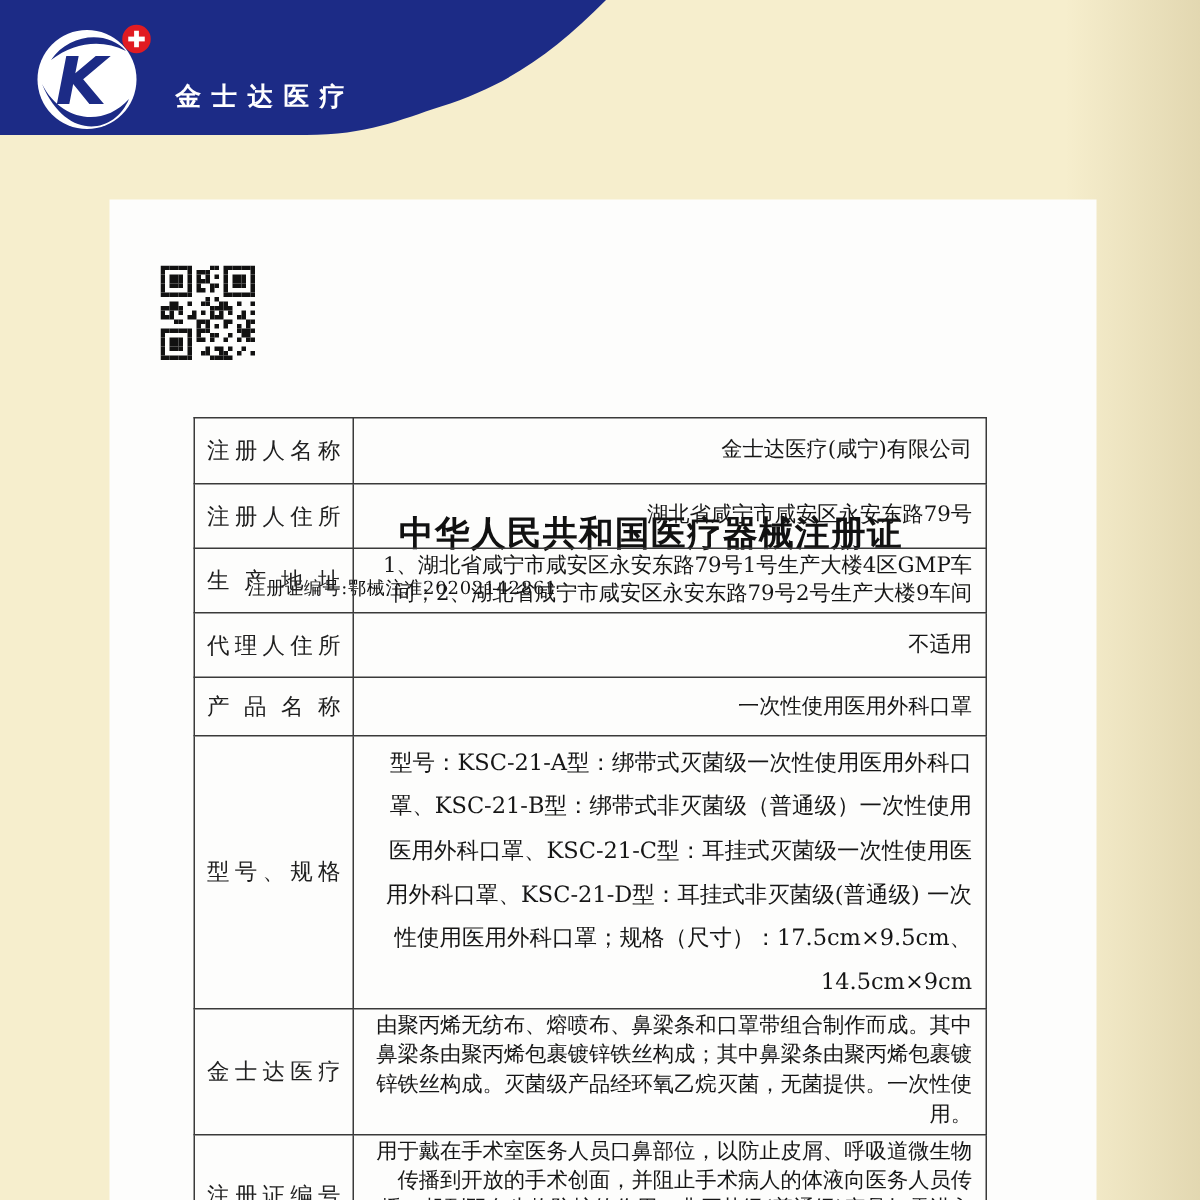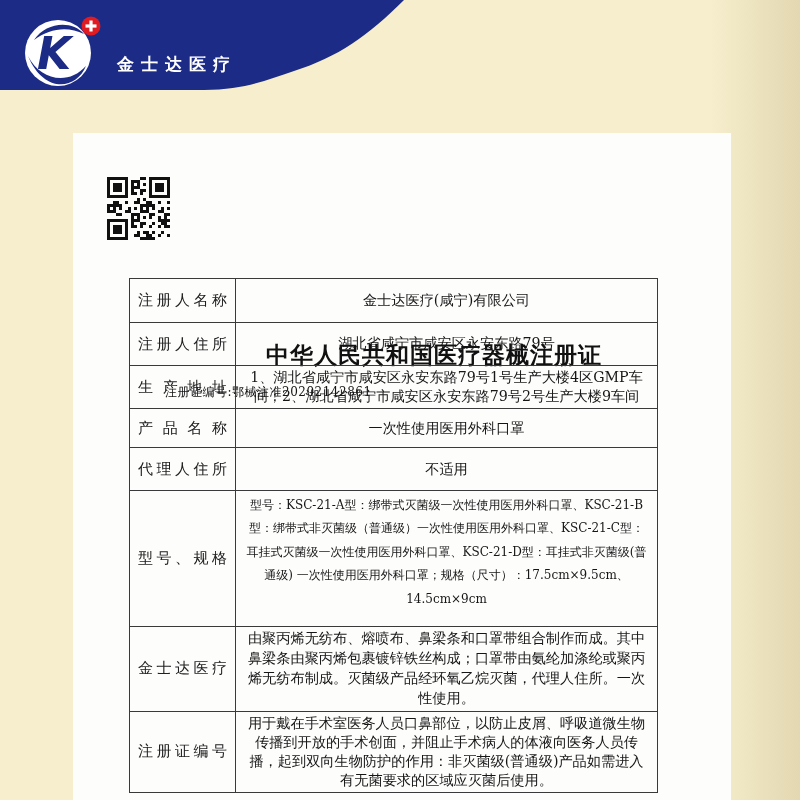--- a/index.html
+++ b/index.html
@@ -37,22 +37,22 @@
   .doc-title{position:absolute;left:0;top:207px;width:658px;text-align:center;
              font-size:23px;font-weight:bold;letter-spacing:1px;color:#111;white-space:nowrap;margin-left:32px;}
   .reg-line{position:absolute;left:92px;top:251px;font-size:12px;color:#141414;
             letter-spacing:0.5px;white-space:nowrap;}
 
   table.cert{position:absolute;left:56px;top:145px;width:529px;
              border-collapse:collapse;table-layout:fixed;}
   table.cert td{border:1px solid var(--line);vertical-align:middle;overflow:hidden;}
   td.lab{width:89px;padding:0 8px;font-size:15px;color:#202020;}
   td.lab span{display:block;text-align:justify;text-align-last:justify;font-family:Liberation Mono, monospace;}
-  td.val{padding:2px 9px;font-size:14.2px;line-height:1.34;color:#161616;text-align:center;}
-  td.val.small{font-size:12px;line-height:1.95;vertical-align:top;padding-top:3px;letter-spacing:0px;margin-top:16px;}
+  td.val{padding:2px 9px;font-size:14.2px;line-height:1.34;color:#161616;text-align:right;}
+  td.val.small{font-size:15px;line-height:1.95;vertical-align:top;padding-top:3px;letter-spacing:0px;margin-top:16px;}
   td.val.loose{line-height:1.4;}
 </style>
 </head>
 <body>
 
 <div class="stage">
 
   <div class="vignette"></div>
 
   <svg class="band" viewBox="0 0 410 92" preserveAspectRatio="none">
@@ -301,43 +301,43 @@
               <span>注册人住所</span>
             </td>
         <td class="val">湖北省咸宁市咸安区永安东路79号</td>
       </tr>
       <tr style="height:43px;">
         <td class="lab">
               <span>生产地址</span>
             </td>
         <td class="val">1、湖北省咸宁市咸安区永安东路79号1号生产大楼4区GMP车间；2、湖北省咸宁市咸安区永安东路79号2号生产大楼9车间</td>
       </tr>
+      <tr style="height:43px;">
+        <td class="lab">
+              <span>代理人住所</span>
+            </td>
+        <td class="val">不适用</td>
+      </tr>
       <tr style="height:39px;">
         <td class="lab">
               <span>产品名称</span>
             </td>
         <td class="val">一次性使用医用外科口罩</td>
       </tr>
-      <tr style="height:43px;">
-        <td class="lab">
-              <span>代理人住所</span>
-            </td>
-        <td class="val">不适用</td>
-      </tr>
       <tr style="height:136px;">
         <td class="lab">
               <span>型号、规格</span>
             </td>
         <td class="val small">型号：KSC-21-A型：绑带式灭菌级一次性使用医用外科口罩、KSC-21-B型：绑带式非灭菌级（普通级）一次性使用医用外科口罩、KSC-21-C型：耳挂式灭菌级一次性使用医用外科口罩、KSC-21-D型：耳挂式非灭菌级(普通级) 一次性使用医用外科口罩；规格（尺寸）：17.5cm×9.5cm、14.5cm×9cm</td>
       </tr>
       <tr style="height:68px;">
         <td class="lab">
               <span>金士达医疗</span>
             </td>
-        <td class="val loose">由聚丙烯无纺布、熔喷布、鼻梁条和口罩带组合制作而成。其中鼻梁条由聚丙烯包裹镀锌铁丝构成；口罩带由氨纶加涤纶或聚丙烯无纺布制成。灭菌级产品经环氧乙烷灭菌，代理人住所。一次性使用。</td>
+        <td class="val loose">由聚丙烯无纺布、熔喷布、鼻梁条和口罩带组合制作而成。其中鼻梁条由聚丙烯包裹镀锌铁丝构成；其中鼻梁条由聚丙烯包裹镀锌铁丝构成。灭菌级产品经环氧乙烷灭菌，无菌提供。一次性使用。</td>
       </tr>
       <tr style="height:58px;">
         <td class="lab">
               <span>注册证编号</span>
             </td>
         <td class="val">用于戴在手术室医务人员口鼻部位，以防止皮屑、呼吸道微生物传播到开放的手术创面，并阻止手术病人的体液向医务人员传播，起到双向生物防护的作用：非灭菌级(普通级)产品如需进入有无菌要求的区域应灭菌后使用。</td>
       </tr>
 
     </tbody>
       </table>

